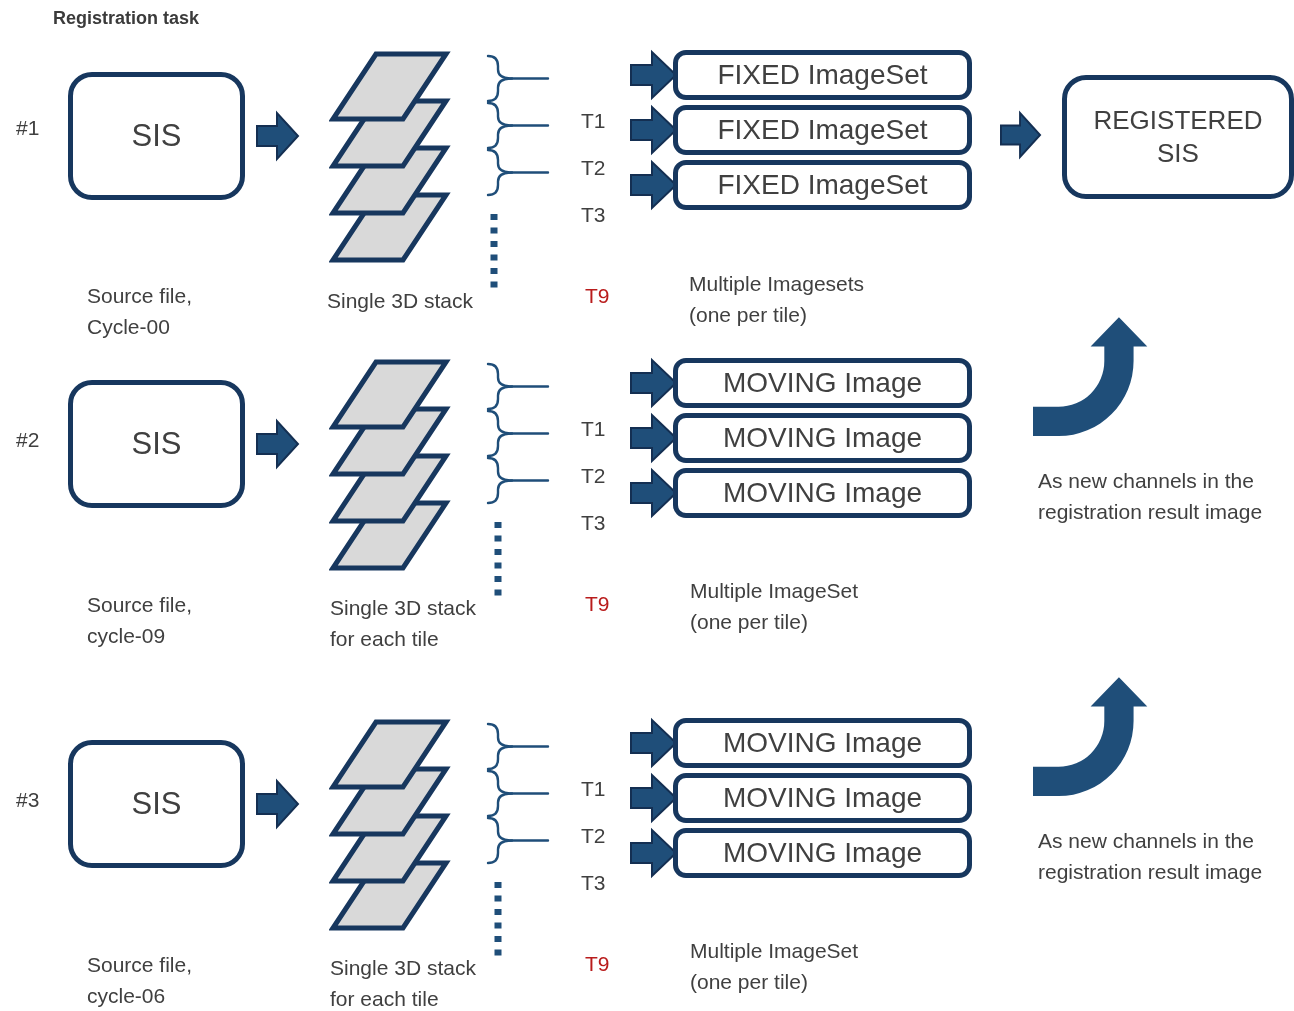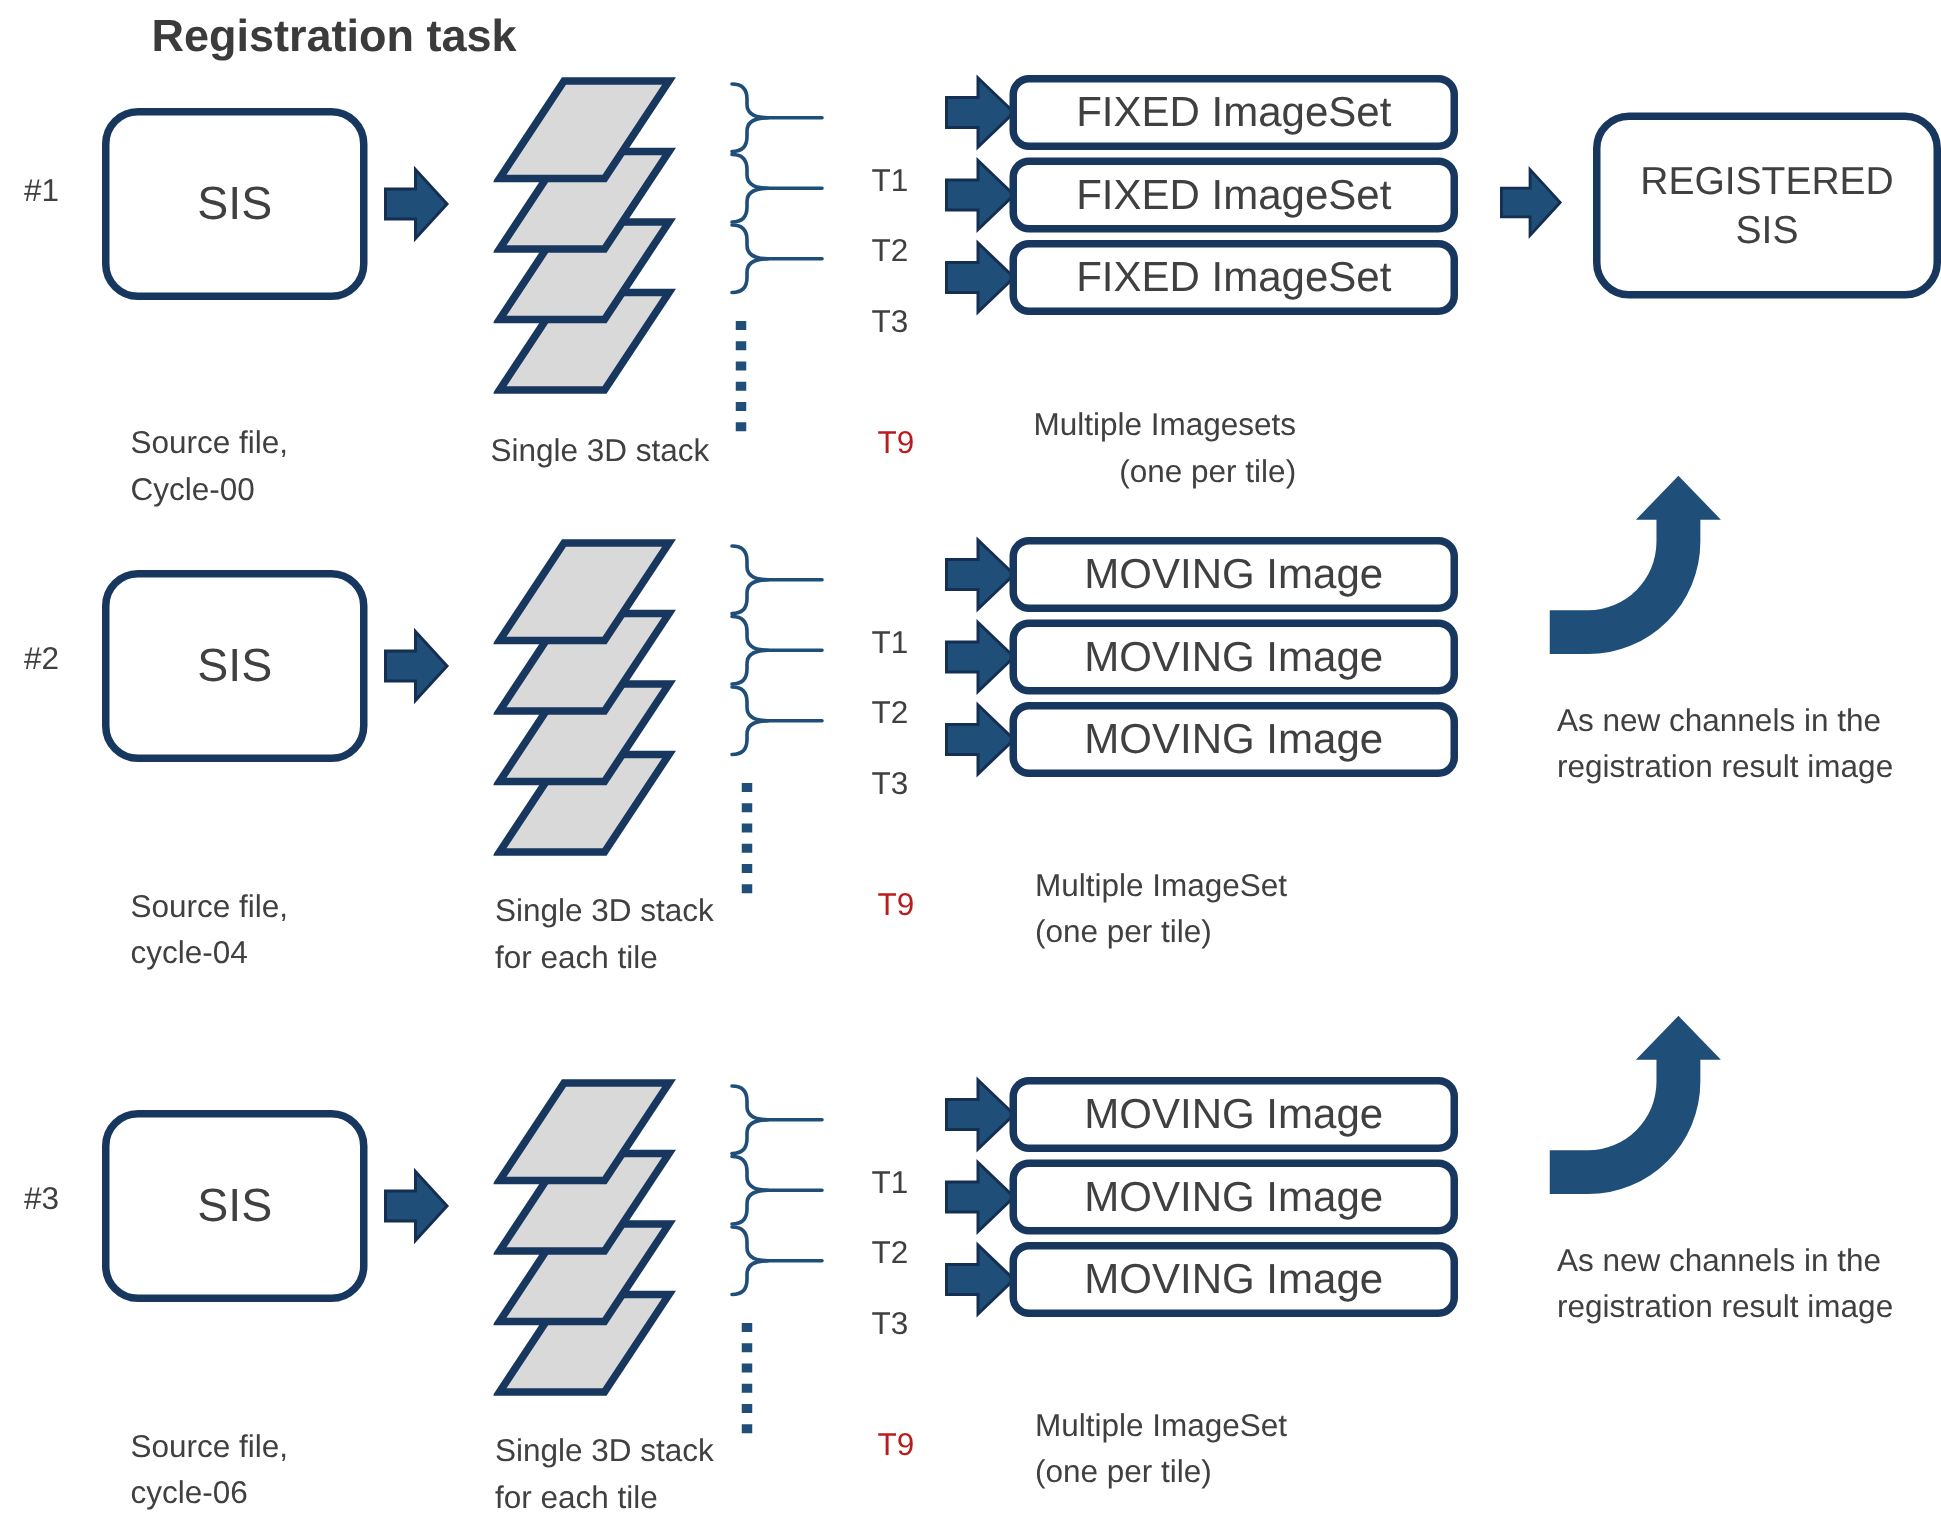--- a/index.html
+++ b/index.html
@@ -3,21 +3,21 @@
 <meta charset="utf-8">
 <style>
   html,body{margin:0;padding:0;background:#fff;}
   .canvas{
     position:relative;width:1294px;height:1011px;background:#ffffff;
     font-family:"Liberation Sans", sans-serif;color:#404040;overflow:hidden;
   }
   .abs{position:absolute;}
   .row{position:absolute;left:0;width:1294px;height:303px;}
   .title{
-    position:absolute;left:53px;top:8px;font-size:30px;font-weight:bold;color:#3b3b3b;margin-left:48px;
+    position:absolute;left:53px;top:8px;font-size:18px;font-weight:bold;color:#3b3b3b;
   }
   .row-label{position:absolute;left:16px;font-size:21px;color:#404040;}
   .rbox{
     position:absolute;box-sizing:border-box;background:#fff;border:5px solid #17375e;
     display:flex;align-items:center;justify-content:center;color:#404040;text-align:right;
   }
   .sis-box{left:68px;top:32px;width:177px;height:128px;border-radius:24px;font-size:31px;}
   .imgset-box{left:673px;width:299px;height:50px;border-radius:13px;font-size:28px;}
   .result-box{left:1062px;top:35px;width:232px;height:124px;border-radius:24px;font-size:26px;
     flex-direction:column;line-height:33px;}
@@ -102,21 +102,21 @@
       <span>SIS</span>
     </div>
 
     <div class="caption" style="left:87px;top:240px;">
       <div>Source file,</div>
       <div>Cycle-00</div>
     </div>
     <div class="caption" style="left:327px;top:245px;">
       <div>Single 3D stack</div>
     </div>
-    <div class="caption" style="left:689px;top:228px;text-align:right;">
+    <div class="caption" style="left:689px;top:228px;">
       <div>Multiple Imagesets</div>
       <div>(one per tile)</div>
     </div>
   </div>
 
   <div class="row" style="top:348px;">
     <div class="row-label" style="top:80px;">#2</div>
 
     <div class="rbox sis-box">
       <span>SIS</span>
@@ -174,21 +174,21 @@
     <div class="rbox imgset-box" style="top:120px;">
       <span>MOVING Image</span>
     </div>
 
     <svg class="abs" style="left:1033px;top:-31px;" width="128" height="133" viewBox="0 0 140 145">
       <path d="M0,98 L28,98 A50,50 0 0 0 78,48 L78,32 L63,32 L94,0 L125,32 L110,32 L110,48 A82,82 0 0 1 28,130 L0,130 Z" fill="#1f4e79"></path>
     </svg>
 
     <div class="caption" style="left:87px;top:241px;">
       <div>Source file,</div>
-      <div>cycle-04</div>
+      <div>cycle-09</div>
     </div>
     <div class="caption" style="left:330px;top:244px;">
       <div>Single 3D stack</div>
       <div>for each tile</div>
     </div>
     <div class="caption" style="left:690px;top:227px;">
       <div>Multiple ImageSet</div>
       <div>(one per tile)</div>
     </div>
     <div class="caption" style="left:1038px;top:117px;">

